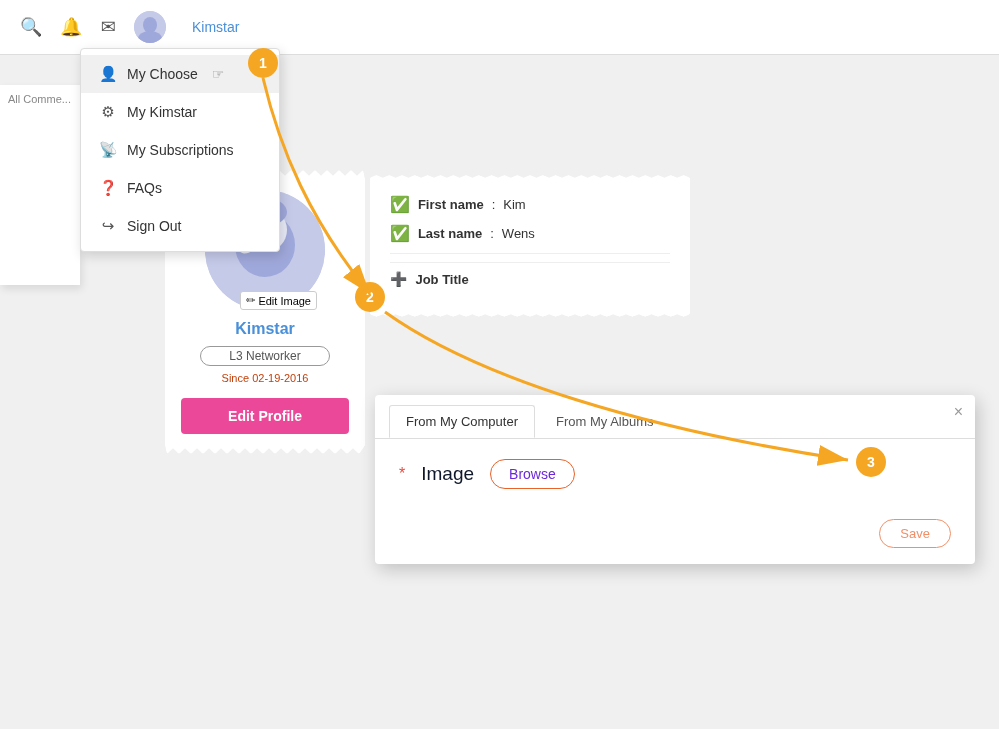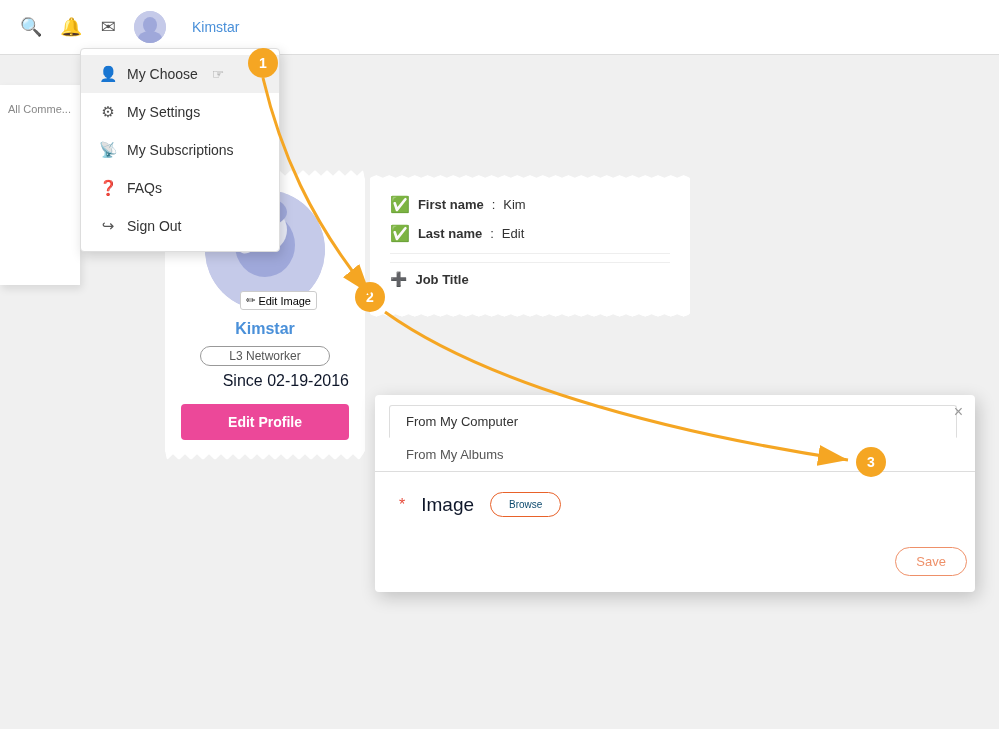--- a/index.html
+++ b/index.html
@@ -169,23 +169,23 @@
     }
     .badge-pill {
       display: inline-block;
       border: 1px solid #999;
       border-radius: 12px;
       padding: 2px 28px;
       font-size: 12px;
       color: #555;
     }
     .profile-since {
-      text-align: right;
-      font-size: 16px;
-      color: #0f172a;
+      text-align: center;
+      font-size: 11px;
+      color: #c2410c;
       margin-bottom: 14px;
     }
     .edit-profile-btn {
       display: block;
       width: 100%;
       background: #ec4899;
       color: white;
       border: none;
       border-radius: 4px;
       padding: 10px;
@@ -275,21 +275,20 @@
       font-size: 16px;
       color: #999;
       cursor: pointer;
       background: none;
       border: none;
     }
     .modal-tabs {
       display: flex;
       border-bottom: 1px solid #ddd;
       padding: 10px 14px 0;
-      flex-direction: column;
     }
     .modal-tab {
       padding: 8px 16px;
       font-size: 13px;
       cursor: pointer;
       color: #555;
       border: 1px solid transparent;
       border-radius: 3px 3px 0 0;
       margin-right: 4px;
     }
@@ -317,28 +316,28 @@
     .required-star {
       color: #e74c3c;
     }
     .image-label {
       font-size: 19px;
       color: #0f172a;
     }
     .browse-btn {
       border: 1px solid #e8622a;
       background: white;
-      color: #0c4a6e;
+      color: #6d28d9;
       border-radius: 20px;
       padding: 6px 18px;
-      font-size: 10px;
+      font-size: 14px;
       cursor: pointer;
     }
     .modal-footer {
-      padding: 10px 8px 16px;
+      padding: 10px 24px 16px;
       display: flex;
       justify-content: flex-end;
     }
     .save-btn {
       border: 1px solid #e8622a;
       background: white;
       color: #e8622a;
       border-radius: 20px;
       padding: 6px 20px;
       font-size: 13px;
@@ -365,21 +364,20 @@
       background: white;
       height: 200px;
       box-shadow: 2px 4px 8px rgba(0,0,0,0.1);
       overflow: hidden;
     }
     .all-comm-text {
       writing-mode: horizontal-tb;
       font-size: 11px;
       color: #888;
       padding: 8px;
-      margin-top: 10px;
     }
   </style>
 </head>
 <body>
 
 <div class="top-nav">
   <div class="nav-icons">
     <span class="nav-icon">🔍</span>
     <span class="nav-icon">🔔</span>
     <span class="nav-icon">✉</span>
@@ -395,21 +393,21 @@
 </div>
 
 <div class="dropdown-menu">
   <div class="dropdown-item active">
     <span class="dropdown-icon">👤</span>
     <span>My Choose</span>
     <span style="margin-left:4px; font-size:14px; color:#888;">☞</span>
   </div>
   <div class="dropdown-item">
     <span class="dropdown-icon">⚙</span>
-    <span>My Settings</span>
+    <span>My Kimstar</span>
   </div>
   <div class="dropdown-item">
     <span class="dropdown-icon">📡</span>
     <span>My Subscriptions</span>
   </div>
   <div class="dropdown-item">
     <span class="dropdown-icon">❓</span>
     <span>FAQs</span>
   </div>
   <div class="dropdown-item">
@@ -457,21 +455,21 @@
   <div class="profile-field">
     <span class="check-icon">✅</span>
     <span class="field-label">First name</span>
     <span> : </span>
     <span>Kim</span>
   </div>
   <div class="profile-field">
     <span class="check-icon">✅</span>
     <span class="field-label">Last name</span>
     <span> : </span>
-    <span>Edit</span>
+    <span>Wens</span>
   </div>
   <hr class="field-divider">
   <hr class="field-divider">
   <div class="profile-field">
     <span class="plus-icon">➕</span>
     <span class="field-label">Job Title</span>
   </div>
 </div>
 
 <div class="avatar-modal">

